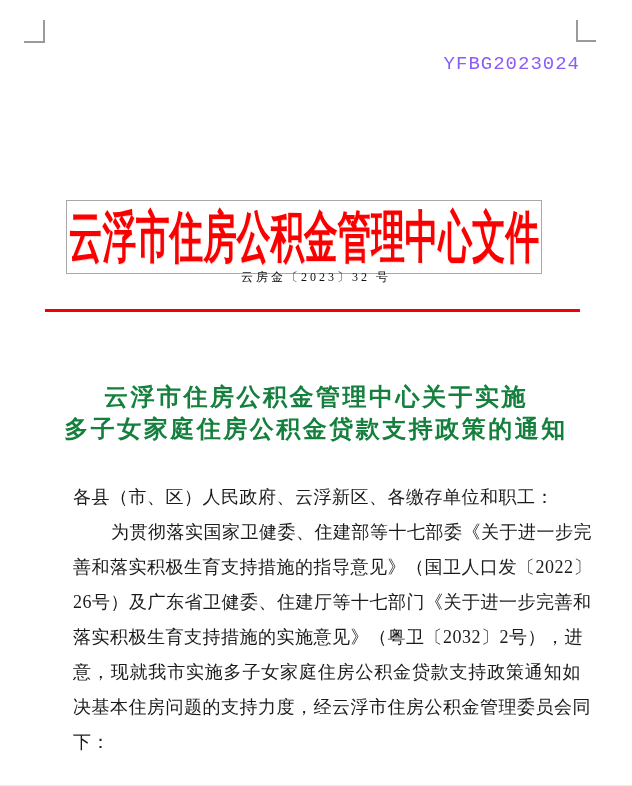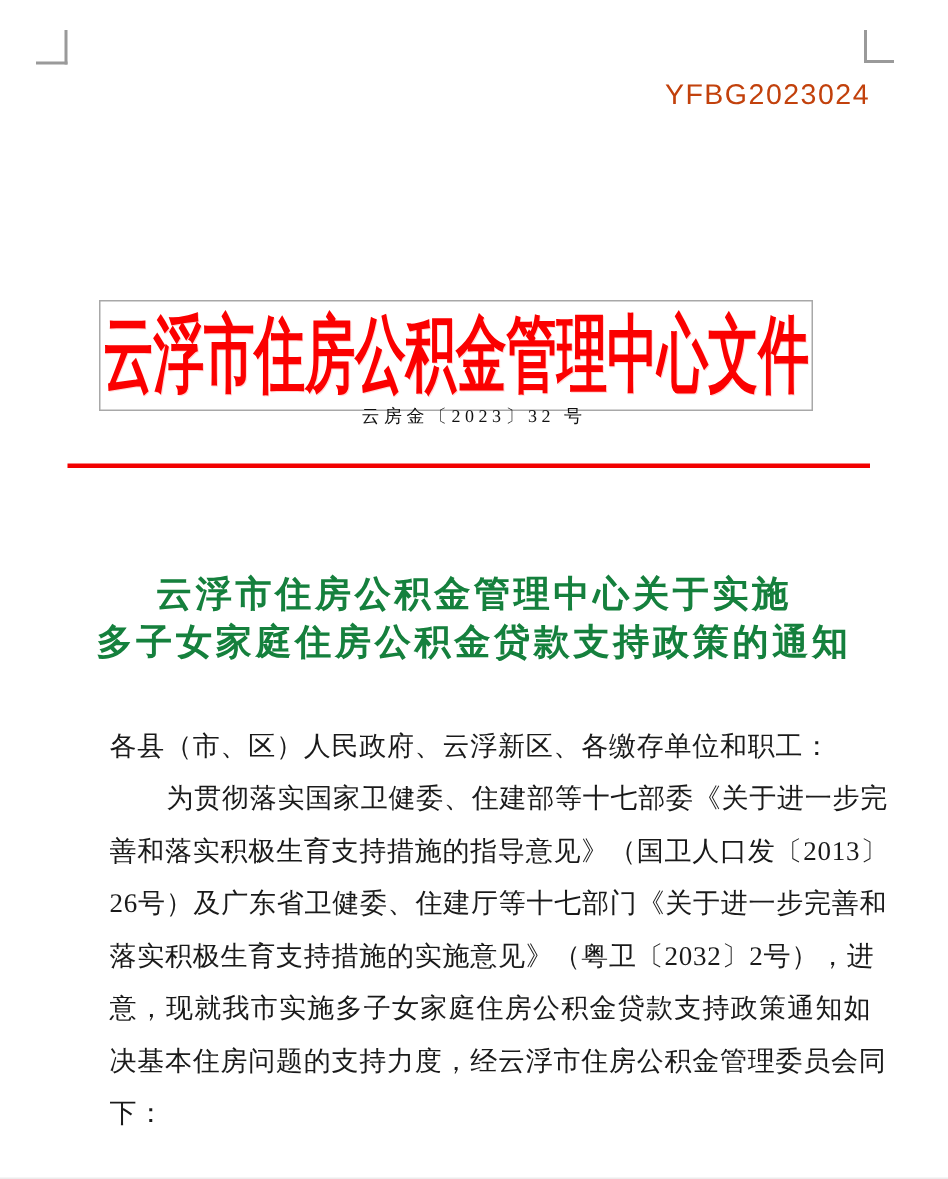--- a/index.html
+++ b/index.html
@@ -24,22 +24,22 @@
     left: 576px; top: 20px; width: 20px; height: 22px;
     border-left: 2px solid #9a9a9a;
     border-bottom: 2px solid #9a9a9a;
   }
   
   .doc-code {
     position: absolute;
     top: 53px; right: 52px;
     font-size: 19px;
     letter-spacing: 1px;
-    color: #c2410c;
-    font-family: Liberation Sans, sans-serif;
+    color: #8b5cf6;
+    font-family: Liberation Mono, monospace;
     text-align: center;
   }
   
   .banner-box {
     position: absolute;
     left: 66px; top: 172px;
     width: 476px; height: 74px;
     border: 1px solid #a8a8a8;
     display: flex;
     align-items: center;
@@ -133,21 +133,21 @@
   <div class="red-rule" style="background-color: rgb(242, 0, 0);"></div>
 
   <div class="title">
     <div>云浮市住房公积金管理中心关于实施</div>
     <div>多子女家庭住房公积金贷款支持政策的通知</div>
   </div>
 
   <div class="body-text">
     <div class="doc-line natural">各县（市、区）人民政府、云浮新区、各缴存单位和职工：</div>
     <div class="doc-line indent">为贯彻落实国家卫健委、住建部等十七部委《关于进一步完</div>
-    <div class="doc-line">善和落实积极生育支持措施的指导意见》（国卫人口发〔2013〕</div>
+    <div class="doc-line">善和落实积极生育支持措施的指导意见》（国卫人口发〔2022〕</div>
     <div class="doc-line">26号）及广东省卫健委、住建厅等十七部门《关于进一步完善和</div>
     <div class="doc-line">落实积极生育支持措施的实施意见》（粤卫〔2032〕2号），进</div>
     <div class="doc-line">意，现就我市实施多子女家庭住房公积金贷款支持政策通知如</div>
     <div class="doc-line">决基本住房问题的支持力度，经云浮市住房公积金管理委员会同</div>
     <div class="doc-line natural">下：</div>
   </div>
 
   <div class="bottom-edge"></div>
 
 </div>

